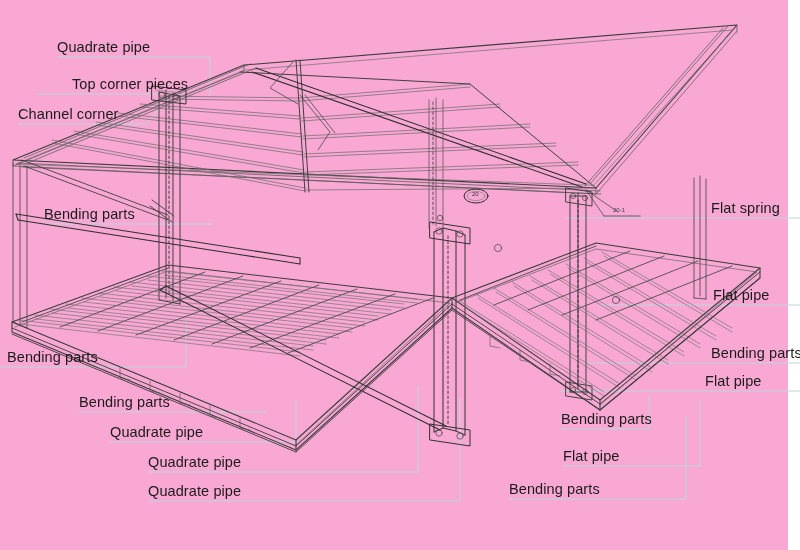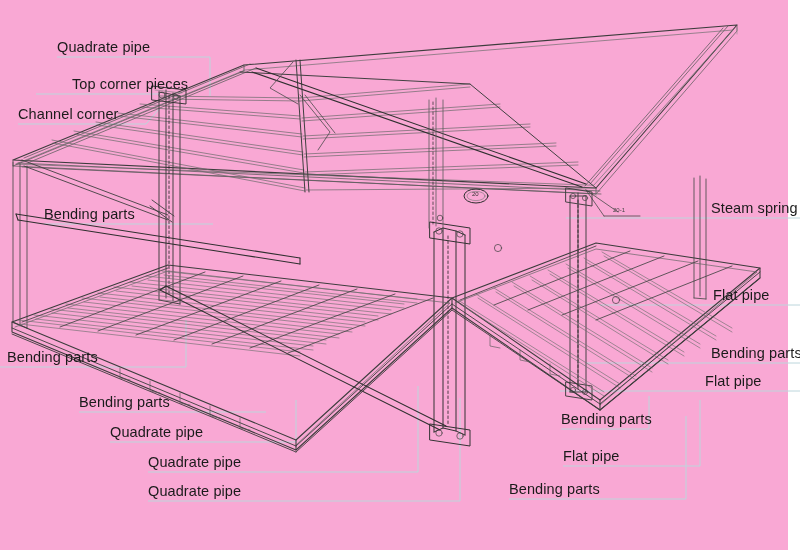--- a/index.html
+++ b/index.html
@@ -360,18 +360,18 @@
   <div class="label" style="left:79px;  top:395px;">Bending parts</div>
   <div class="label" style="left:110px; top:425px;">Quadrate pipe</div>
   <div class="label" style="left:148px; top:455px;">Quadrate pipe</div>
   <div class="label" style="left:148px; top:484px;">Quadrate pipe</div>
   <div class="label" style="left:509px; top:482px;">Bending parts</div>
   <div class="label" style="left:563px; top:449px;">Flat pipe</div>
   <div class="label" style="left:561px; top:412px;">Bending parts</div>
   <div class="label" style="left:705px; top:374px;">Flat pipe</div>
   <div class="label" style="left:711px; top:346px;">Bending parts</div>
   <div class="label" style="left:713px; top:288px;">Flat pipe</div>
-  <div class="label" style="left:711px; top:201px;">Steam spring</div>
+  <div class="label" style="left:711px; top:201px;">Flat spring</div>
 
   <div style="position:absolute;left:613px;top:207px;font-size:6px;color:#444;">20-1</div>
   <div style="position:absolute;left:472px;top:191px;font-size:6px;color:#333;">20</div>
 
 </div>
 
 </body></html>

